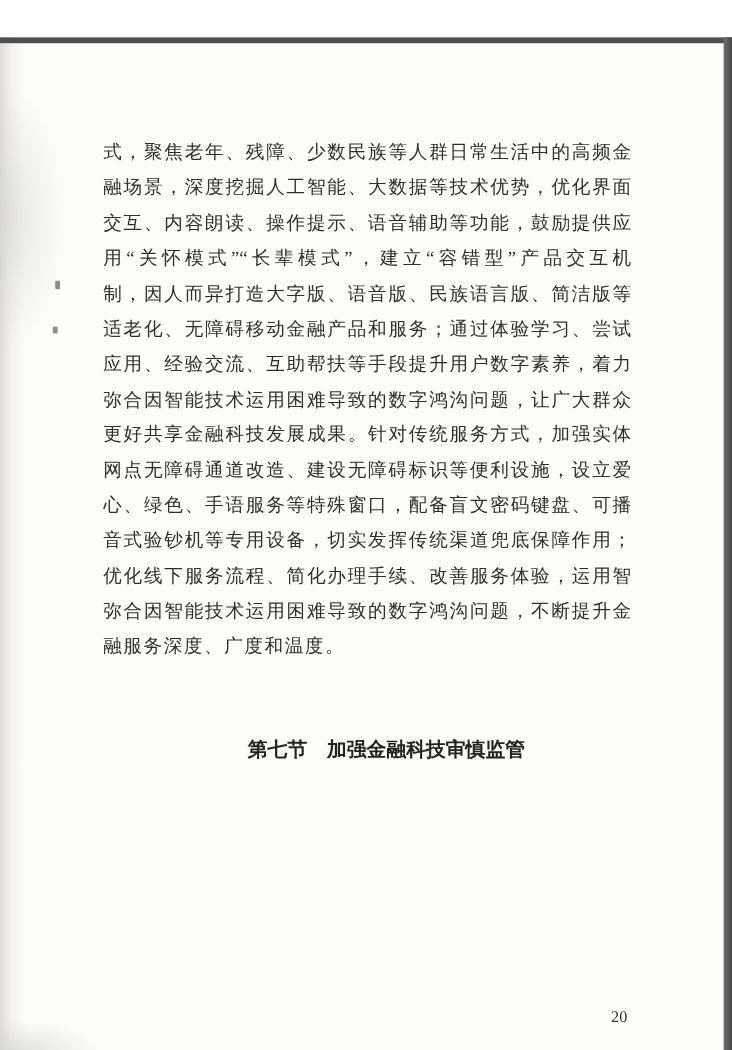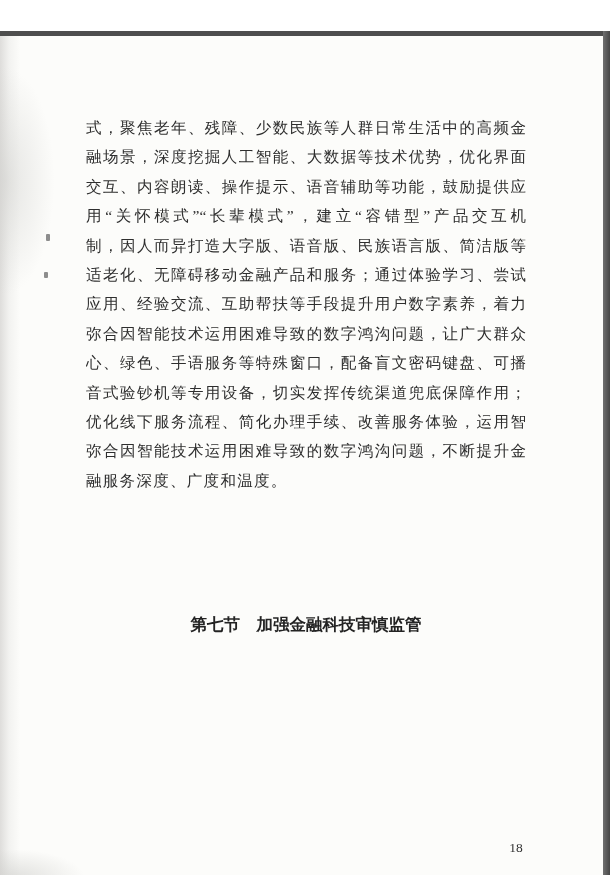--- a/index.html
+++ b/index.html
@@ -54,21 +54,21 @@
   .ln {
     height: 29.4px; overflow: hidden;
     text-align: justify; text-align-last: justify;
     text-justify: inter-character;
   }
   .ln.short { text-align: center; text-align-last: left; letter-spacing: 1.3px; }
   .ln.indent { padding-left: 33px; }
   .para-1 { top: 82px; }
   .para-2 { top: 635px; }
   .heading {
-    position: absolute; left: 86px; width: 440px; top: 579px;
+    position: absolute; left: 102px; width: 440px; top: 579px;
     height: 30px; line-height: 30px;
     text-align: center; font-weight: bold; font-size: 16.5px; color: #232323;
   }
   .pagenum {
     position: absolute; left: 498px; top: 809px; width: 36px;
     text-align: center; font-size: 13.5px; color: #333;
   }
 </style>
 </head>
 <body>
@@ -83,29 +83,31 @@
 
   <div class="para para-1">
     <div class="ln">式，聚焦老年、残障、少数民族等人群日常生活中的高频金</div>
     <div class="ln">融场景，深度挖掘人工智能、大数据等技术优势，优化界面</div>
     <div class="ln">交互、内容朗读、操作提示、语音辅助等功能，鼓励提供应</div>
     <div class="ln">用“关怀模式”“长辈模式”，建立“容错型”产品交互机</div>
     <div class="ln">制，因人而异打造大字版、语音版、民族语言版、简洁版等</div>
     <div class="ln">适老化、无障碍移动金融产品和服务；通过体验学习、尝试</div>
     <div class="ln">应用、经验交流、互助帮扶等手段提升用户数字素养，着力</div>
     <div class="ln">弥合因智能技术运用困难导致的数字鸿沟问题，让广大群众</div>
+    <div class="ln">更好共享金融科技发展成果。针对传统服务方式，加强实体</div>
+    <div class="ln">网点无障碍通道改造、建设无障碍标识等便利设施，设立爱</div>
     <div class="ln">心、绿色、手语服务等特殊窗口，配备盲文密码键盘、可播</div>
     <div class="ln">音式验钞机等专用设备，切实发挥传统渠道兜底保障作用；</div>
     <div class="ln">优化线下服务流程、简化办理手续、改善服务体验，运用智</div>
     <div class="ln">弥合因智能技术运用困难导致的数字鸿沟问题，不断提升金</div>
     <div class="ln short">融服务深度、广度和温度。</div>
   </div>
 
   <div class="heading">第七节　加强金融科技审慎监管</div>
 
 
-  <div class="pagenum">18</div>
+  <div class="pagenum">20</div>
 
   <div class="edge-top"></div>
   <div class="edge-right"></div>
   <div class="edge-bottom"></div>
 
 </div>
 
 </body></html>

